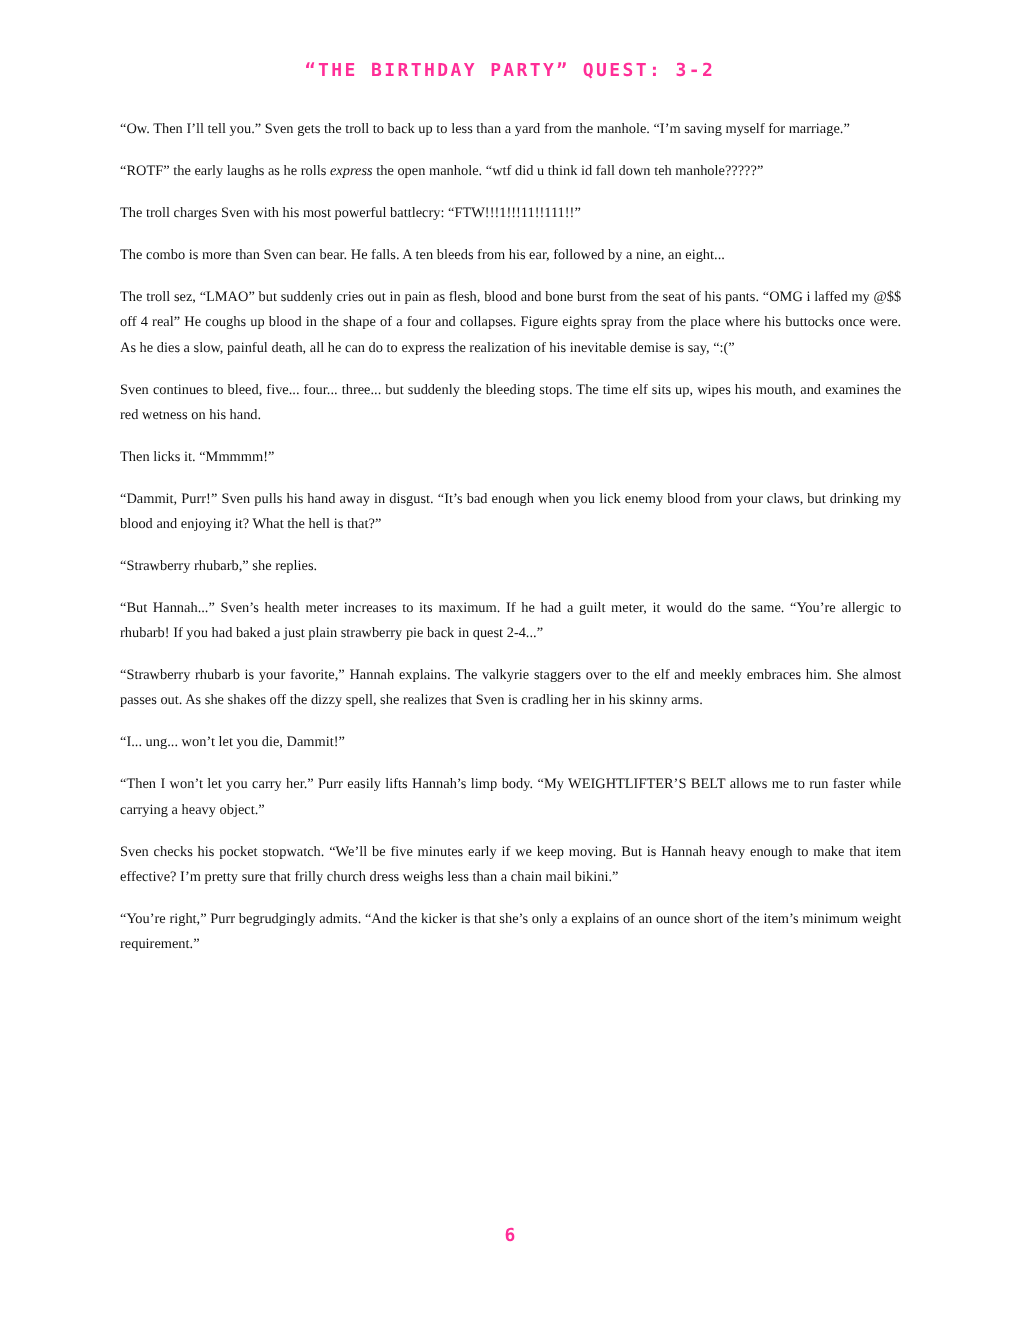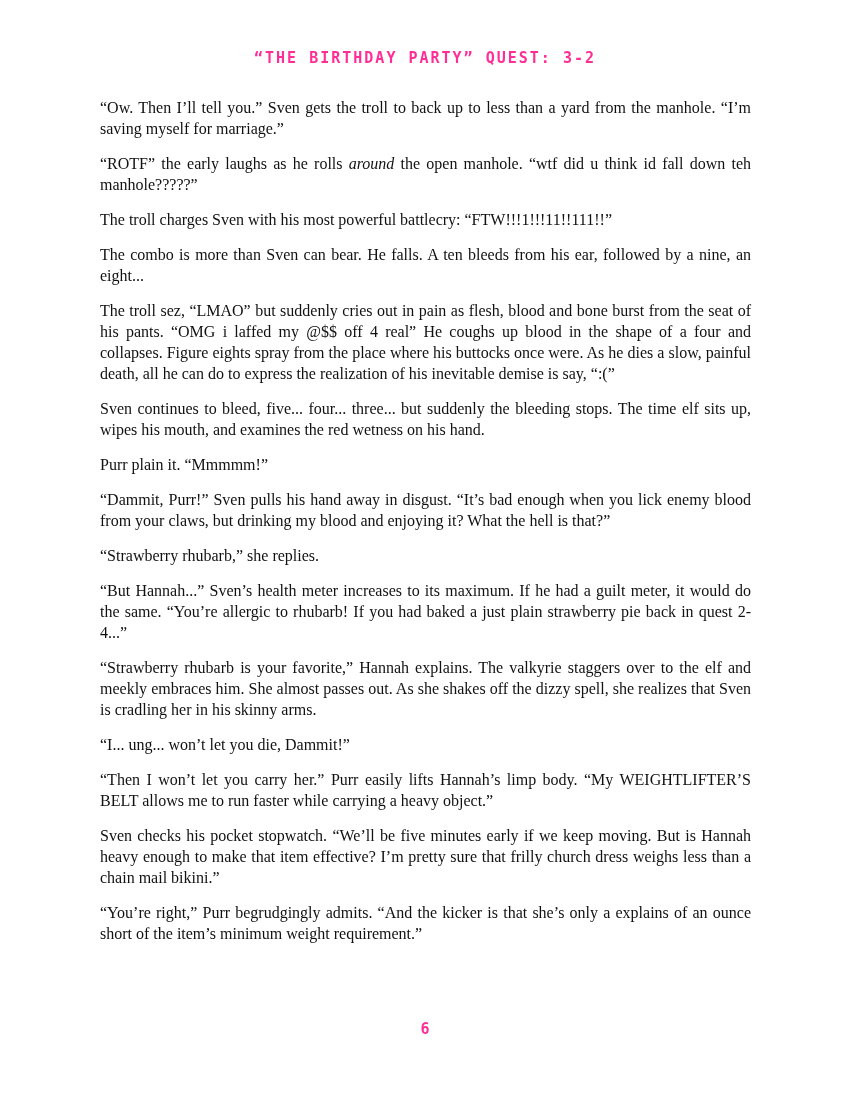--- a/index.html
+++ b/index.html
@@ -25,21 +25,21 @@
       letter-spacing: 2px;
       color: #ff2e97;
       line-height: 20px;
     }
     .body-text {
       position: absolute;
       top: 97px;
       left: 100px;
       width: 651px;
       font-family: "Liberation Serif", serif;
-      font-size: 16px;
+      font-size: 12px;
       line-height: 21px;
       color: #111111;
       text-align: justify;
     }
     .body-text p {
       margin: 0 0 14px 0;
     }
     .page-number {
       position: absolute;
       top: 1020px;
@@ -54,26 +54,26 @@
   </style>
 </head>
 <body>
 
 <div class="page-header">
   <span>“THE BIRTHDAY PARTY” QUEST: 3-2</span>
 </div>
 
 <div class="body-text">
   <p><span>“Ow. Then I’ll tell you.” Sven gets the troll to back up to less than a yard from the manhole. “I’m saving myself for marriage.”</span></p>
-  <p><span>“ROTF” the early laughs as he rolls </span><em>around</em><span> the open manhole. “wtf did u think id fall down teh manhole?????”</span></p>
+  <p><span>“ROTF” the early laughs as he rolls </span><em>express</em><span> the open manhole. “wtf did u think id fall down teh manhole?????”</span></p>
   <p><span>The troll charges Sven with his most powerful battlecry: “FTW!!!1!!!11!!111!!”</span></p>
   <p><span>The combo is more than Sven can bear. He falls. A ten bleeds from his ear, followed by a nine, an eight...</span></p>
   <p><span>The troll sez, “LMAO” but suddenly cries out in pain as flesh, blood and bone burst from the seat of his pants. “OMG i laffed my @$$ off 4 real” He coughs up blood in the shape of a four and collapses. Figure eights spray from the place where his buttocks once were. As he dies a slow, painful death, all he can do to express the realization of his inevitable demise is say, “:(”</span></p>
   <p><span>Sven continues to bleed, five... four... three... but suddenly the bleeding stops. The time elf sits up, wipes his mouth, and examines the red wetness on his hand.</span></p>
-  <p><span>Purr plain it. “Mmmmm!”</span></p>
+  <p><span>Then licks it. “Mmmmm!”</span></p>
   <p><span>“Dammit, Purr!” Sven pulls his hand away in disgust. “It’s bad enough when you lick enemy blood from your claws, but drinking my blood and enjoying it? What the hell is that?”</span></p>
   <p><span>“Strawberry rhubarb,” she replies.</span></p>
   <p><span>“But Hannah...” Sven’s health meter increases to its maximum. If he had a guilt meter, it would do the same. “You’re allergic to rhubarb! If you had baked a just plain strawberry pie back in quest 2-4...”</span></p>
   <p><span>“Strawberry rhubarb is your favorite,” Hannah explains. The valkyrie staggers over to the elf and meekly embraces him. She almost passes out. As she shakes off the dizzy spell, she realizes that Sven is cradling her in his skinny arms.</span></p>
   <p><span>“I... ung... won’t let you die, Dammit!”</span></p>
   <p><span>“Then I won’t let you carry her.” Purr easily lifts Hannah’s limp body. “My WEIGHTLIFTER’S BELT allows me to run faster while carrying a heavy object.”</span></p>
   <p><span>Sven checks his pocket stopwatch. “We’ll be five minutes early if we keep moving. But is Hannah heavy enough to make that item effective? I’m pretty sure that frilly church dress weighs less than a chain mail bikini.”</span></p>
   <p><span>“You’re right,” Purr begrudgingly admits. “And the kicker is that she’s only a explains of an ounce short of the item’s minimum weight requirement.”</span></p>
 </div>
 

